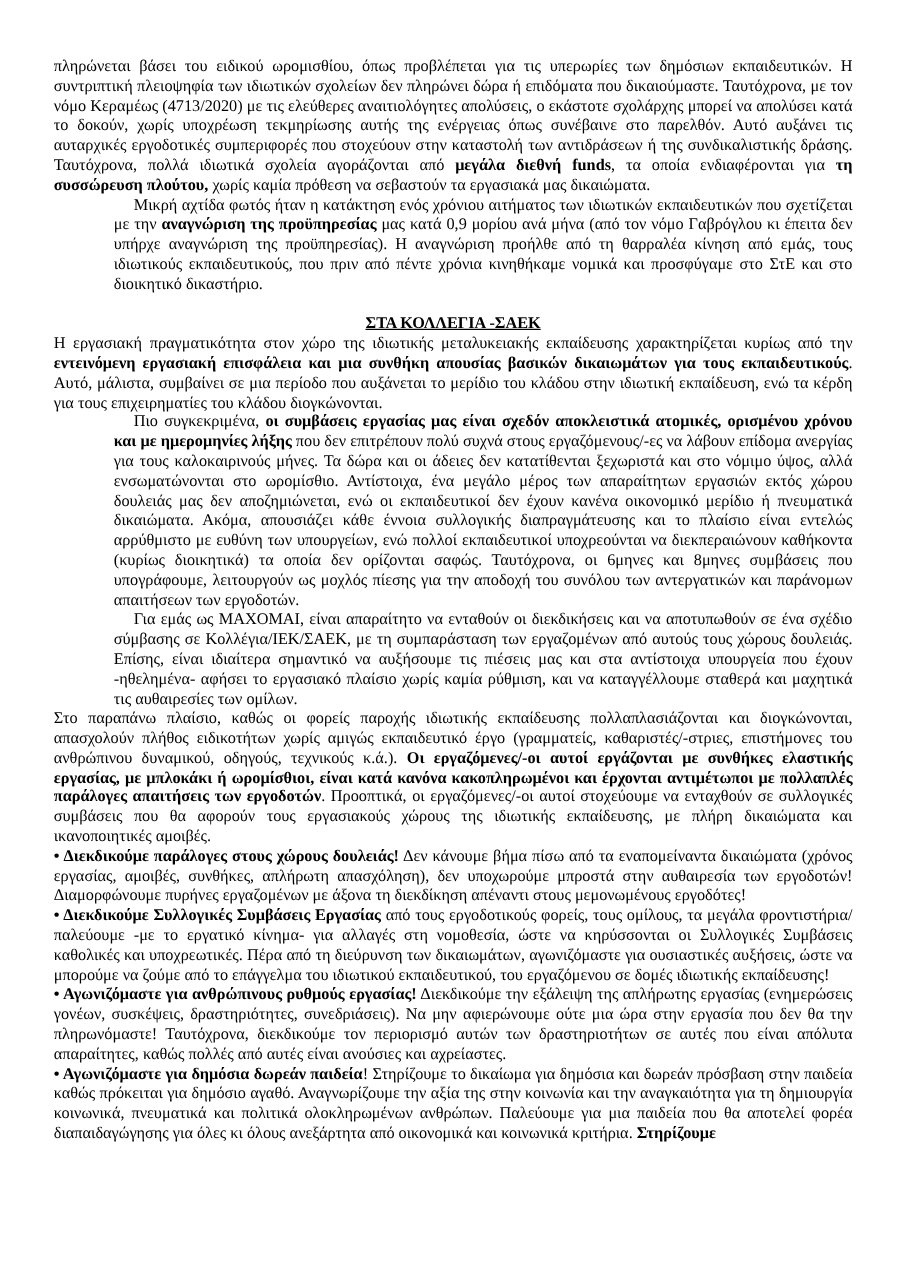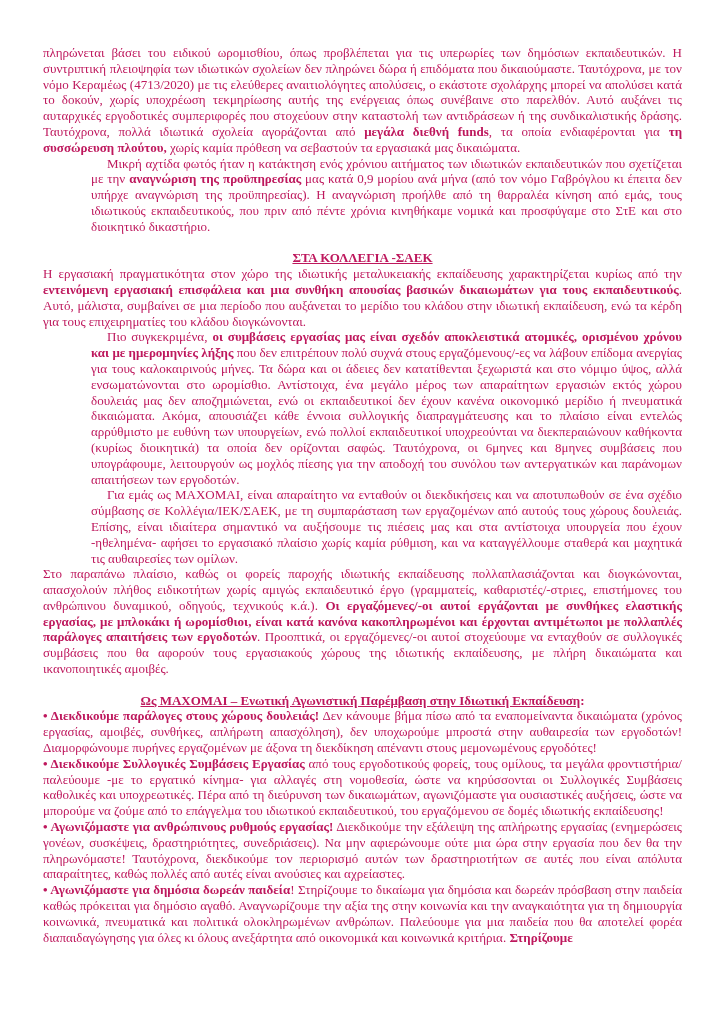--- a/index.html
+++ b/index.html
@@ -5,38 +5,37 @@
   html,body{margin:0;padding:0;background:#ffffff;}
   .page{
     width:724px;
     height:948px;
     box-sizing:border-box;
     background:#ffffff;
     padding:45px 42px 0 43px;
     font-family:"Liberation Serif", serif;
     font-size:13px;
     line-height:15.8px;
-    color:#be185d;
+    color:#000000;
     overflow:hidden;
   }
   .para{text-align:justify;}
   .para.indent{text-indent:16px;margin-left:48px;}
   .heading{text-align:center;font-weight:bold;margin-top:15.8px;}
   .heading .u{text-decoration:underline;text-align:center;}
   b{font-weight:bold;}
 </style>
 </head>
 <body>
 
 <div class="page">
     <div class="para"><span>πληρώνεται βάσει του ειδικού ωρομισθίου, όπως προβλέπεται για τις υπερωρίες των δημόσιων εκπαιδευτικών. Η συντριπτική πλειοψηφία των ιδιωτικών σχολείων δεν πληρώνει δώρα ή επιδόματα που δικαιούμαστε. Ταυτόχρονα, με τον νόμο Κεραμέως (4713/2020) με τις ελεύθερες αναιτιολόγητες απολύσεις, ο εκάστοτε σχολάρχης μπορεί να απολύσει κατά το δοκούν, χωρίς υποχρέωση τεκμηρίωσης αυτής της ενέργειας όπως συνέβαινε στο παρελθόν. Αυτό αυξάνει τις αυταρχικές εργοδοτικές συμπεριφορές που στοχεύουν στην καταστολή των αντιδράσεων ή της συνδικαλιστικής δράσης. Ταυτόχρονα, πολλά ιδιωτικά σχολεία αγοράζονται από </span><b>μεγάλα διεθνή funds</b><span>,  τα οποία ενδιαφέρονται για </span><b>τη συσσώρευση πλούτου,</b><span> χωρίς καμία πρόθεση να σεβαστούν τα εργασιακά μας δικαιώματα.</span></div>
     <div class="para indent"><span>Μικρή αχτίδα φωτός ήταν η κατάκτηση ενός χρόνιου αιτήματος των ιδιωτικών εκπαιδευτικών που σχετίζεται με την </span><b>αναγνώριση της προϋπηρεσίας</b><span> μας κατά 0,9 μορίου ανά μήνα (από τον νόμο Γαβρόγλου κι έπειτα δεν υπήρχε αναγνώριση της προϋπηρεσίας). Η αναγνώριση προήλθε από τη θαρραλέα κίνηση από εμάς, τους ιδιωτικούς εκπαιδευτικούς, που πριν από πέντε χρόνια κινηθήκαμε νομικά και προσφύγαμε στο ΣτΕ και στο διοικητικό δικαστήριο.</span></div>
     <div class="heading"><span class="u">ΣΤΑ ΚΟΛΛΕΓΙΑ -ΣΑΕΚ</span></div>
     <div class="para"><span>Η εργασιακή πραγματικότητα στον χώρο της ιδιωτικής μεταλυκειακής εκπαίδευσης χαρακτηρίζεται κυρίως από την </span><b>εντεινόμενη εργασιακή επισφάλεια και μια συνθήκη απουσίας βασικών δικαιωμάτων για τους εκπαιδευτικούς</b><span>. Αυτό, μάλιστα, συμβαίνει σε μια περίοδο που αυξάνεται το μερίδιο του κλάδου στην ιδιωτική εκπαίδευση, ενώ τα κέρδη για τους επιχειρηματίες του κλάδου διογκώνονται.</span></div>
     <div class="para indent"><span>Πιο συγκεκριμένα, </span><b>οι συμβάσεις εργασίας μας είναι σχεδόν αποκλειστικά ατομικές, ορισμένου χρόνου και με ημερομηνίες λήξης</b><span> που δεν επιτρέπουν πολύ συχνά στους εργαζόμενους/-ες να λάβουν επίδομα ανεργίας για τους καλοκαιρινούς μήνες. Τα δώρα και οι άδειες δεν κατατίθενται ξεχωριστά και στο νόμιμο ύψος, αλλά ενσωματώνονται στο ωρομίσθιο. Αντίστοιχα, ένα μεγάλο μέρος των απαραίτητων εργασιών εκτός χώρου δουλειάς μας δεν αποζημιώνεται, ενώ οι εκπαιδευτικοί δεν έχουν κανένα οικονομικό μερίδιο ή πνευματικά δικαιώματα. Ακόμα, απουσιάζει κάθε έννοια συλλογικής διαπραγμάτευσης και το πλαίσιο είναι εντελώς αρρύθμιστο με ευθύνη των υπουργείων, ενώ πολλοί εκπαιδευτικοί υποχρεούνται να διεκπεραιώνουν καθήκοντα (κυρίως διοικητικά) τα οποία δεν ορίζονται σαφώς. Ταυτόχρονα, οι 6μηνες και 8μηνες συμβάσεις που υπογράφουμε, λειτουργούν ως μοχλός πίεσης για την αποδοχή του συνόλου των αντεργατικών και παράνομων απαιτήσεων των εργοδοτών.</span></div>
     <div class="para indent"><span>Για εμάς ως ΜΑΧΟΜΑΙ, είναι απαραίτητο να ενταθούν οι διεκδικήσεις και να αποτυπωθούν σε ένα σχέδιο σύμβασης σε Κολλέγια/ΙΕΚ/ΣΑΕΚ, με τη συμπαράσταση των εργαζομένων από αυτούς τους χώρους δουλειάς. Επίσης, είναι ιδιαίτερα σημαντικό να αυξήσουμε τις πιέσεις μας και στα αντίστοιχα υπουργεία που έχουν -ηθελημένα- αφήσει το εργασιακό πλαίσιο χωρίς καμία ρύθμιση, και να καταγγέλλουμε σταθερά και μαχητικά τις αυθαιρεσίες των ομίλων.</span></div>
     <div class="para"><span>Στο παραπάνω πλαίσιο, καθώς οι φορείς παροχής ιδιωτικής εκπαίδευσης πολλαπλασιάζονται και διογκώνονται, απασχολούν πλήθος ειδικοτήτων χωρίς αμιγώς εκπαιδευτικό έργο (γραμματείς, καθαριστές/-στριες, επιστήμονες του ανθρώπινου δυναμικού, οδηγούς, τεχνικούς κ.ά.). </span><b>Οι εργαζόμενες/-οι αυτοί εργάζονται με συνθήκες ελαστικής εργασίας, με μπλοκάκι ή ωρομίσθιοι, είναι κατά κανόνα κακοπληρωμένοι και έρχονται αντιμέτωποι με πολλαπλές παράλογες απαιτήσεις των εργοδοτών</b><span>. Προοπτικά, οι εργαζόμενες/-οι αυτοί στοχεύουμε να ενταχθούν σε συλλογικές συμβάσεις που θα αφορούν τους εργασιακούς χώρους της ιδιωτικής εκπαίδευσης, με πλήρη δικαιώματα και ικανοποιητικές αμοιβές.</span></div>
-    <div class="heading"><span class="u">Ως ΜΑΧΟΜΑΙ – Ενωτική Αγωνιστική Παρέμβαση στην Ιδιωτική Εκπαίδευση</span>:</div>
     <div class="para"><b>• </b><b>Διεκδικούμε παράλογες στους χώρους δουλειάς!</b><span> Δεν κάνουμε βήμα πίσω από τα εναπομείναντα δικαιώματα (χρόνος εργασίας, αμοιβές, συνθήκες, απλήρωτη απασχόληση), δεν υποχωρούμε μπροστά στην αυθαιρεσία των εργοδοτών! Διαμορφώνουμε πυρήνες εργαζομένων με άξονα τη διεκδίκηση απέναντι στους μεμονωμένους εργοδότες!</span></div>
     <div class="para"><b>• </b><b>Διεκδικούμε Συλλογικές Συμβάσεις Εργασίας</b><span> από τους εργοδοτικούς φορείς, τους ομίλους, τα μεγάλα φροντιστήρια/παλεύουμε -με το εργατικό κίνημα- για αλλαγές στη νομοθεσία, ώστε να κηρύσσονται οι Συλλογικές Συμβάσεις καθολικές και υποχρεωτικές. Πέρα από τη διεύρυνση των δικαιωμάτων, αγωνιζόμαστε για ουσιαστικές αυξήσεις, ώστε να μπορούμε να ζούμε από το επάγγελμα του ιδιωτικού εκπαιδευτικού, του εργαζόμενου σε δομές ιδιωτικής εκπαίδευσης!</span></div>
     <div class="para"><b>• </b><b>Αγωνιζόμαστε για ανθρώπινους ρυθμούς εργασίας!</b><span> Διεκδικούμε την εξάλειψη της απλήρωτης εργασίας (ενημερώσεις γονέων, συσκέψεις, δραστηριότητες, συνεδριάσεις). Να μην αφιερώνουμε ούτε μια ώρα στην εργασία που δεν θα την πληρωνόμαστε! Ταυτόχρονα, διεκδικούμε τον περιορισμό αυτών των δραστηριοτήτων σε αυτές που είναι απόλυτα απαραίτητες, καθώς πολλές από αυτές είναι ανούσιες και αχρείαστες.</span></div>
     <div class="para"><b>• </b><b>Αγωνιζόμαστε για δημόσια δωρεάν παιδεία</b><span>! Στηρίζουμε το δικαίωμα για δημόσια και δωρεάν πρόσβαση στην παιδεία καθώς πρόκειται για δημόσιο αγαθό. Αναγνωρίζουμε την αξία της στην κοινωνία και την αναγκαιότητα για τη δημιουργία κοινωνικά, πνευματικά και πολιτικά ολοκληρωμένων ανθρώπων. Παλεύουμε για μια παιδεία που θα αποτελεί φορέα διαπαιδαγώγησης για όλες κι όλους ανεξάρτητα από οικονομικά και κοινωνικά κριτήρια. </span><b>Στηρίζουμε</b></div>
   </div>
 
 </body></html>

